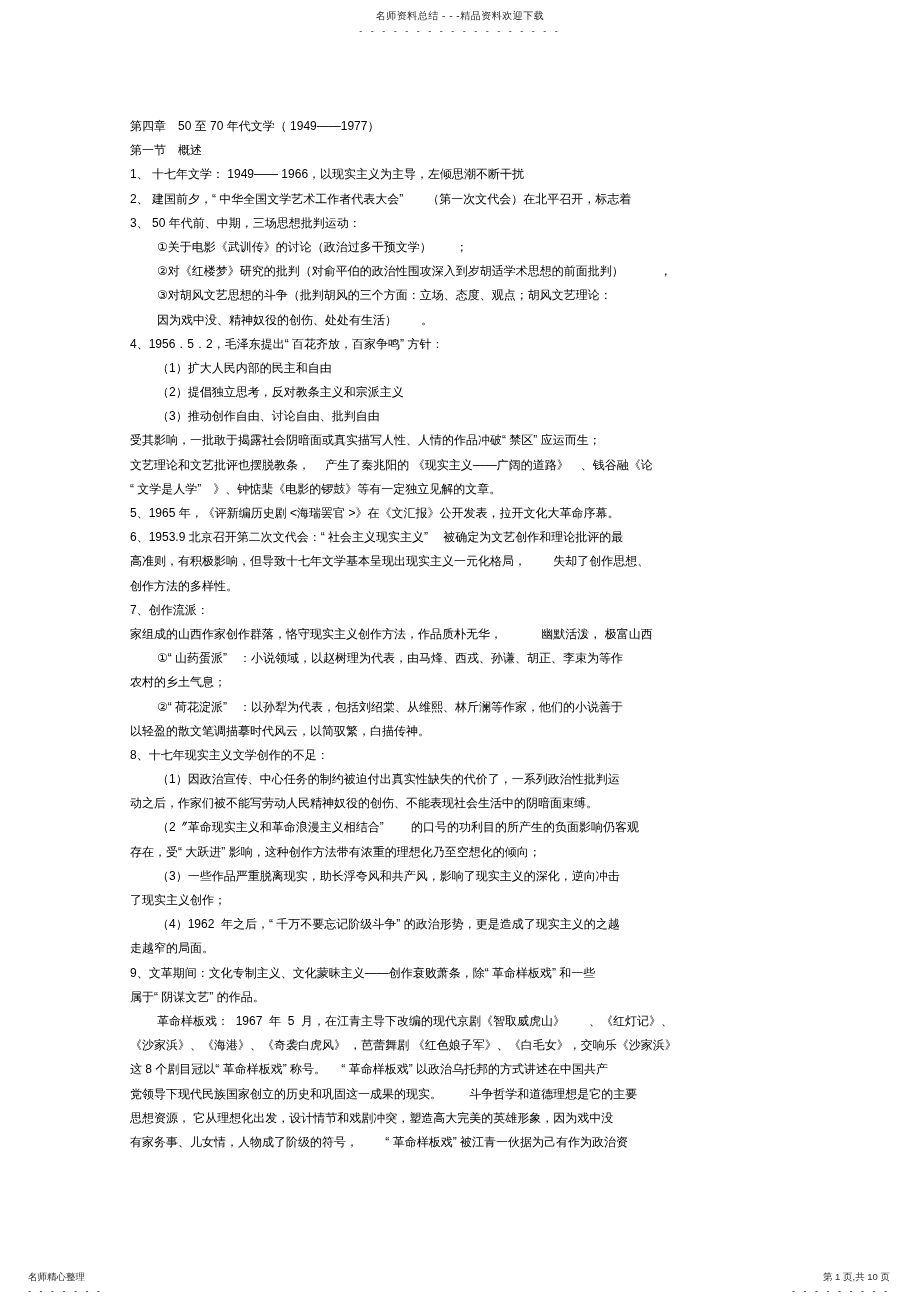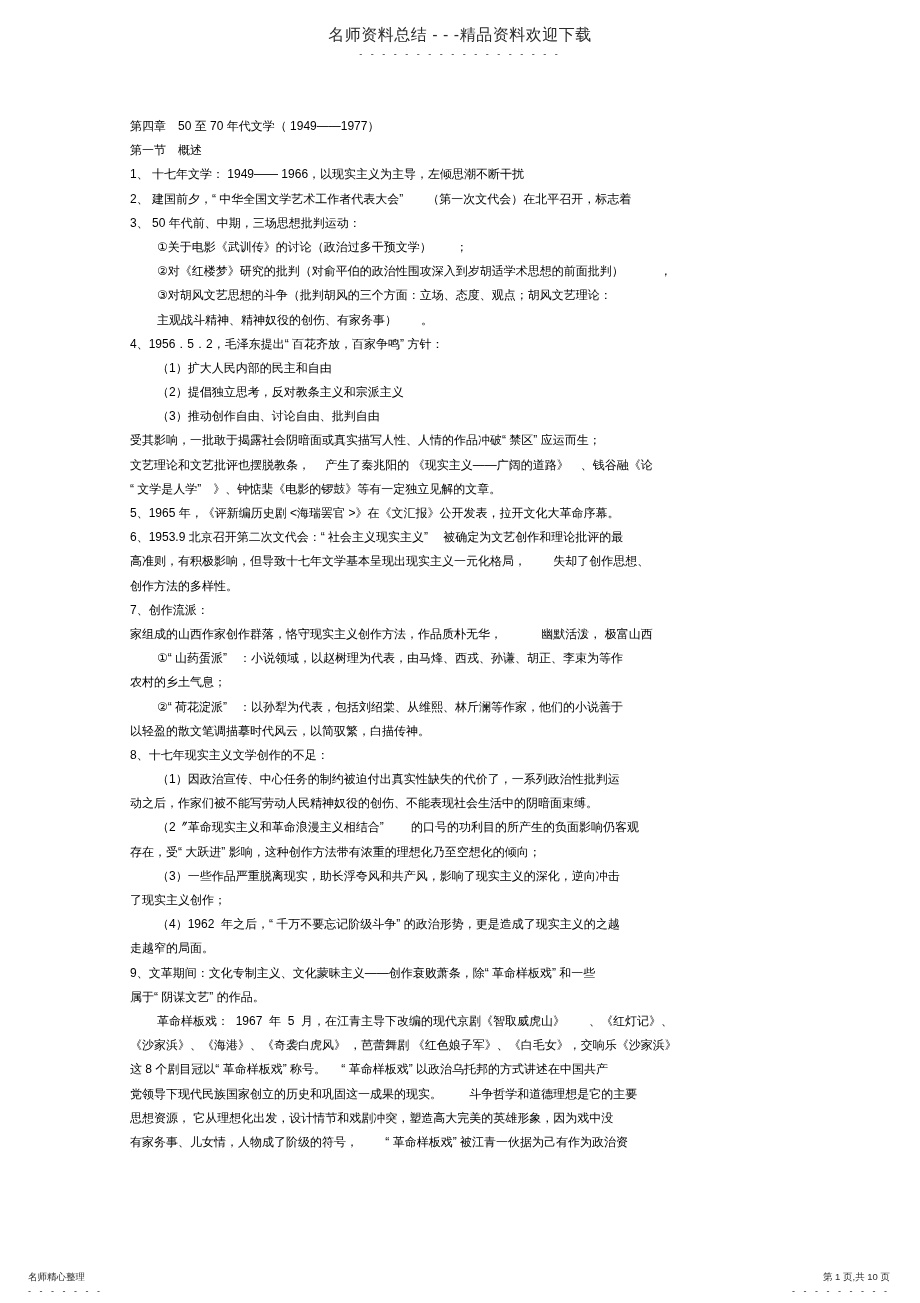--- a/index.html
+++ b/index.html
@@ -13,24 +13,23 @@
     overflow: hidden;
   }
   .header {
     position: absolute;
     top: 9px;
     left: 0;
     width: 100%;
     text-align: center;
   }
   .header-title {
-    font-size: 16px;
+    font-size: 10px;
     color: #2b2b2b;
     letter-spacing: 0.5px;
-    margin-top: 16px;
   }
   .header-dots {
     margin-top: 4px;
     font-size: 9px;
     color: #2b2b2b;
     letter-spacing: 3px;
     line-height: 8px;
   }
   .doc-body {
     position: absolute;
@@ -88,21 +87,21 @@
 
   <div class="doc-body">
       <div class="line">第四章　50 至 70 年代文学（ 1949——1977）</div>
       <div class="line">第一节　概述</div>
       <div class="line">1、 十七年文学： 1949—— 1966，以现实主义为主导，左倾思潮不断干扰</div>
       <div class="line">2、 建国前夕，“ 中华全国文学艺术工作者代表大会”　　（第一次文代会）在北平召开，标志着</div>
       <div class="line">3、 50 年代前、中期，三场思想批判运动：</div>
       <div class="line indent">①关于电影《武训传》的讨论（政治过多干预文学）　　；</div>
       <div class="line indent">②对《红楼梦》研究的批判（对俞平伯的政治性围攻深入到岁胡适学术思想的前面批判）　　　，</div>
       <div class="line indent">③对胡风文艺思想的斗争（批判胡风的三个方面：立场、态度、观点；胡风文艺理论：</div>
-      <div class="line indent">主观战斗精神、精神奴役的创伤、有家务事）　　。</div>
+      <div class="line indent">因为戏中没、精神奴役的创伤、处处有生活）　　。</div>
       <div class="line">4、1956．5．2，毛泽东提出“ 百花齐放，百家争鸣” 方针：</div>
       <div class="line indent">（1）扩大人民内部的民主和自由</div>
       <div class="line indent">（2）提倡独立思考，反对教条主义和宗派主义</div>
       <div class="line indent">（3）推动创作自由、讨论自由、批判自由</div>
       <div class="line">受其影响，一批敢于揭露社会阴暗面或真实描写人性、人情的作品冲破“ 禁区” 应运而生；</div>
       <div class="line">文艺理论和文艺批评也摆脱教条，　 产生了秦兆阳的 《现实主义——广阔的道路》　、钱谷融《论</div>
       <div class="line">“ 文学是人学”　》、钟惦棐《电影的锣鼓》等有一定独立见解的文章。</div>
       <div class="line">5、1965 年，《评新编历史剧 &lt;海瑞罢官 &gt;》在《文汇报》公开发表，拉开文化大革命序幕。</div>
       <div class="line">6、1953.9 北京召开第二次文代会：“ 社会主义现实主义”　 被确定为文艺创作和理论批评的最</div>
       <div class="line">高准则，有积极影响，但导致十七年文学基本呈现出现实主义一元化格局，　　 失却了创作思想、</div>

